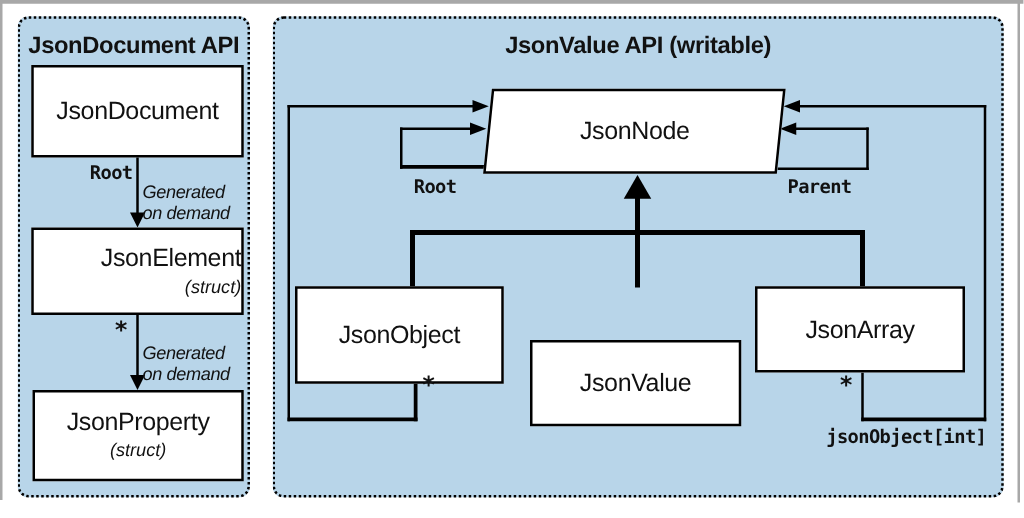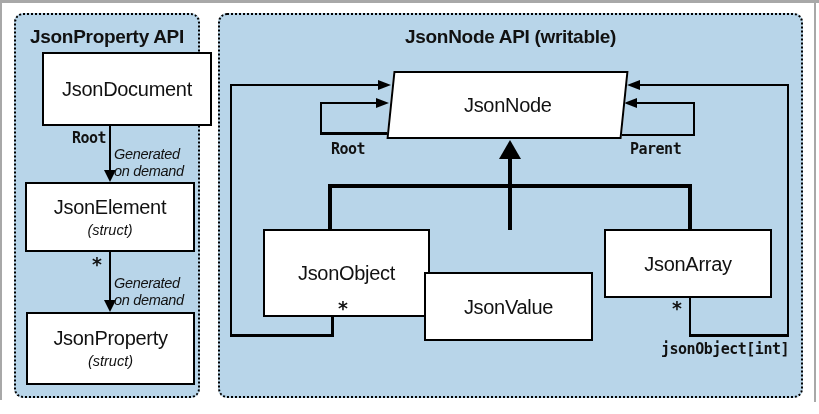--- a/index.html
+++ b/index.html
@@ -56,48 +56,48 @@
 </head>
 <body>
 
 <div class="canvas">
 
   <div class="frame" style="left:0;top:0;width:819px;height:2.5px;"></div>
   <div class="frame" style="left:0;top:0;width:2px;height:400px;"></div>
   <div class="frame" style="left:814px;top:0;width:2px;height:402px;"></div>
 
   <div class="panel" style="left:13.5px;top:13px;width:186.5px;height:385px;"></div>
-  <div class="panel-title" style="left:14px;top:26px;width:186px;">JsonProperty API</div>
+  <div class="panel-title" style="left:14px;top:26px;width:186px;">JsonDocument API</div>
 
-  <div class="node" style="left:25px;top:52px;width:170px;height:74px;margin-left:17px;">
+  <div class="node" style="left:25px;top:52px;width:170px;height:74px;">
     <div class="lbl">JsonDocument</div>
   </div>
 
   <div class="mono" style="left:58px;top:129px;width:48px;text-align:right;">Root</div>
   <div class="v" style="left:108.75px;top:126px;width:2.5px;height:46px;"></div>
   <div class="head d" style="left:103.5px;top:170px;"></div>
   <div class="note" style="left:114px;top:146px;">Generated on demand</div>
 
-  <div class="node" style="left:25px;top:182px;width:170px;height:70px;">
+  <div class="node" style="left:25px;top:182px;width:170px;height:70px;align-items:flex-end;">
     <div class="lbl">JsonElement</div>
     <div class="sub">(struct)</div>
   </div>
 
   <div class="star" style="left:88px;top:255px;width:18px;text-align:center;">*</div>
   <div class="v" style="left:108.75px;top:252px;width:2.5px;height:50px;"></div>
   <div class="head d" style="left:103.5px;top:300px;"></div>
   <div class="note" style="left:114px;top:275px;">Generated on demand</div>
 
   <div class="node" style="left:26px;top:312px;width:169px;height:73px;justify-content:center;">
     <div class="lbl">JsonProperty</div>
     <div class="sub">(struct)</div>
   </div>
 
   <div class="panel" style="left:218px;top:13px;width:585px;height:385px;"></div>
-  <div class="panel-title" style="left:218px;top:26px;width:585px;">JsonNode API (writable)</div>
+  <div class="panel-title" style="left:218px;top:26px;width:585px;">JsonValue API (writable)</div>
 
   <div class="h" style="left:229.75px;top:83.75px;width:150px;height:2.5px;"></div>
   <div class="head r" style="left:378px;top:79.5px;"></div>
   <div class="v" style="left:229.75px;top:83.75px;width:2.5px;height:253px;"></div>
   <div class="h" style="left:229.75px;top:334.25px;width:104px;height:2.5px;"></div>
   <div class="v" style="left:331.25px;top:298px;width:2.5px;height:38.75px;"></div>
 
   <div class="h" style="left:319.75px;top:101.75px;width:58px;height:2.5px;"></div>
   <div class="head r" style="left:376px;top:97.5px;"></div>
   <div class="v" style="left:319.75px;top:101.75px;width:2.5px;height:33px;"></div>
@@ -119,21 +119,21 @@
   <div class="para" style="left:389.5px;top:71px;width:235px;height:68px;">
     <div class="lbl">JsonNode</div>
   </div>
 
   <div class="v" style="left:507.75px;top:153px;width:4.5px;height:77px;"></div>
   <div class="head u" style="left:498.5px;top:140px;"></div>
   <div class="h" style="left:327.75px;top:183.5px;width:364.5px;height:4.5px;"></div>
   <div class="v" style="left:327.75px;top:183.5px;width:4.5px;height:46.5px;"></div>
   <div class="v" style="left:687.75px;top:183.5px;width:4.5px;height:46.5px;"></div>
 
-  <div class="node" style="left:263px;top:229px;width:167px;height:88px;">
+  <div class="node" style="left:236px;top:229px;width:167px;height:78px;">
     <div class="lbl">JsonObject</div>
   </div>
   <div class="node" style="left:424px;top:229px;width:169px;height:69px;margin-top:43px;">
     <div class="lbl">JsonValue</div>
   </div>
   <div class="node" style="left:604px;top:229px;width:168px;height:69px;">
     <div class="lbl">JsonArray</div>
   </div>
 
   <div class="star" style="left:334px;top:299px;width:18px;text-align:center;">*</div>

